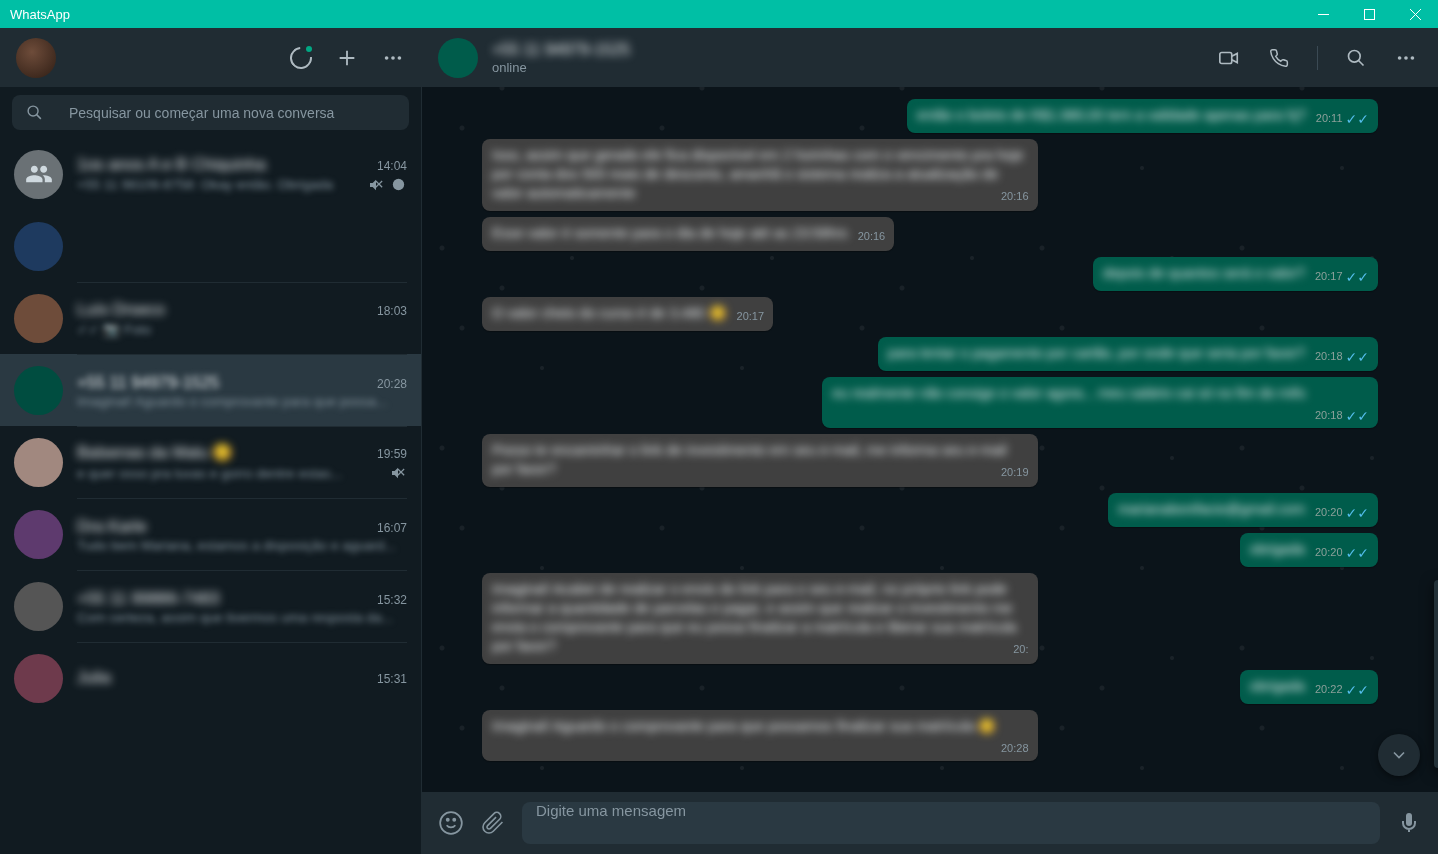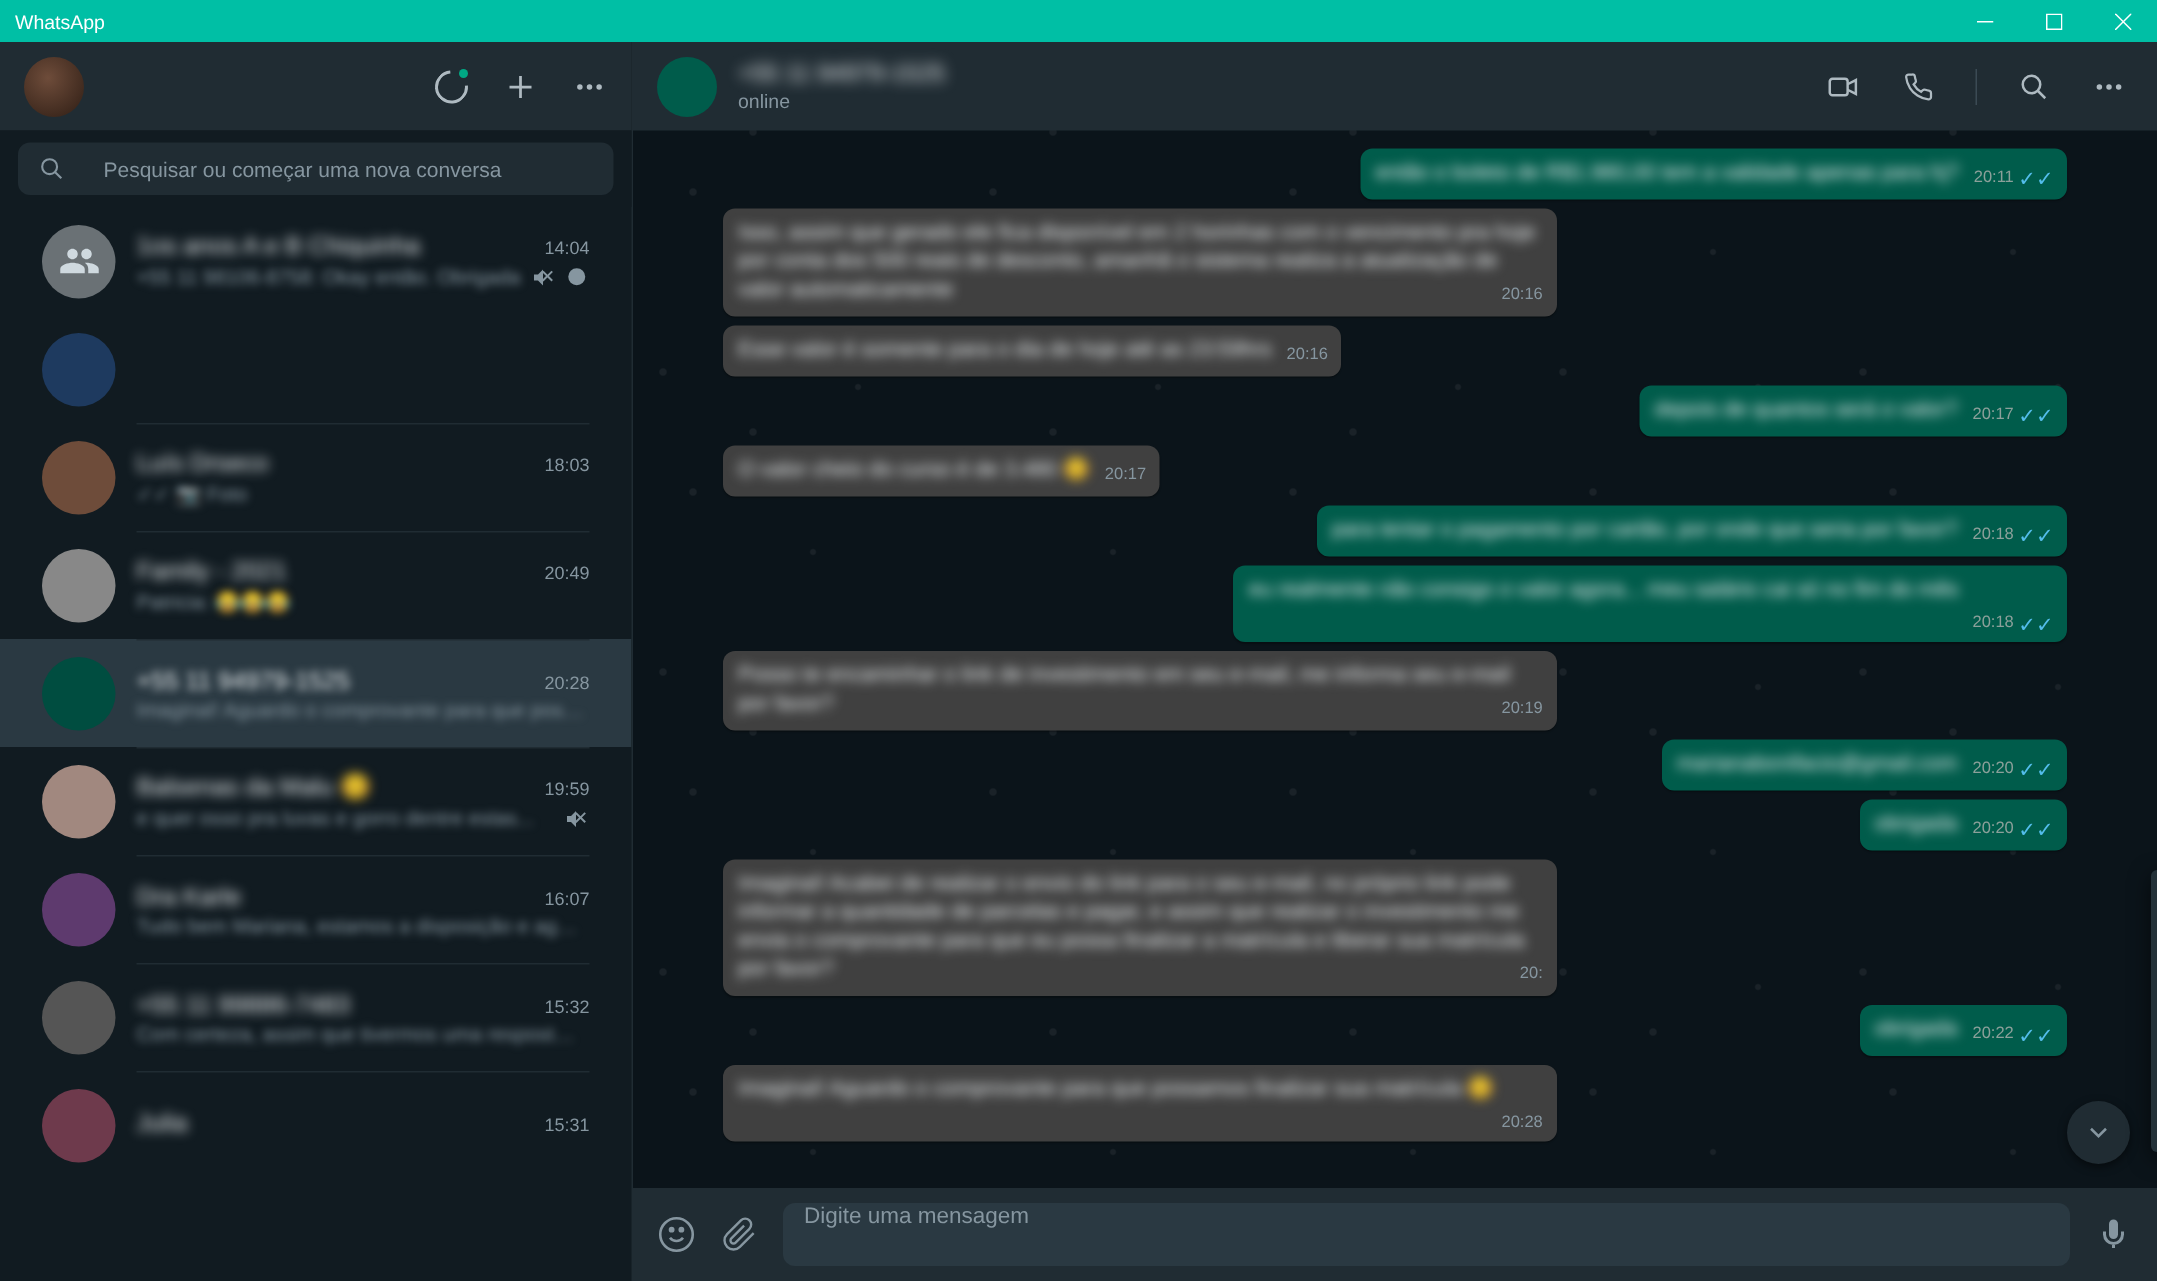--- a/index.html
+++ b/index.html
@@ -25,21 +25,21 @@
   .status-dot { width: 6px; height: 6px; border-radius: 50%; background: #00a884; position: absolute; top: 0; right: 1px; }
   
   .search-bar { padding: 8px 12px; background: #111b21; }
   .search-wrap { background: #202c33; height: 35px; border-radius: 8px; display: flex; align-items: center; padding: 0 14px; color: #8696a0; font-size: 14px; }
   .search-wrap svg { margin-right: 26px; flex-shrink: 0; }
   
   .chat-list { flex: 1; overflow-y: auto; scrollbar-width: thin; scrollbar-color: #3b4a54 transparent; position: relative; }
   .chat-list::-webkit-scrollbar { width: 6px; }
   .chat-list::-webkit-scrollbar-thumb { background: #3b4a54; }
   
-  .chat-item { height: 72px; display: flex; align-items: center; padding: 0 28px; cursor: pointer; }
+  .chat-item { height: 72px; display: flex; align-items: center; padding: 0 14px; cursor: pointer; }
   .chat-item.selected { background: #2a3942; }
   .chat-item .ava { width: 49px; height: 49px; border-radius: 50%; background: #3b4a54; flex-shrink: 0; margin-right: 14px; display: flex; align-items: center; justify-content: center; color: #cfd9df; font-size: 22px; }
   .chat-item .body { flex: 1; min-width: 0; border-top: 1px solid #202c33; height: 72px; display: flex; flex-direction: column; justify-content: center; }
   .chat-item:first-child .body { border-top: none; }
   .chat-item .row1 { display: flex; justify-content: space-between; align-items: baseline; }
   .chat-item .name { font-size: 16.5px; color: #e9edef; white-space: nowrap; overflow: hidden; text-overflow: ellipsis; filter: blur(4px); }
   .chat-item .time { font-size: 12px; color: #8696a0; flex-shrink: 0; margin-left: 6px; }
   .chat-item .row2 { display: flex; justify-content: space-between; align-items: center; margin-top: 2px; }
   .chat-item .preview { font-size: 13.5px; color: #8696a0; white-space: nowrap; overflow: hidden; text-overflow: ellipsis; filter: blur(3px); }
   .chat-item .icons { display: flex; gap: 4px; align-items: center; flex-shrink: 0; margin-left: 4px; }
@@ -184,33 +184,20 @@
             <div class="row1">
               <span class="name">Luís Drseco</span>
               <span class="time">18:03</span>
             </div>
             <div class="row2">
               <span class="preview">✓✓ 📷 Foto</span>
               <span class="icons"></span>
             </div>
           </div>
         </div>
-        <div class="chat-item">
-          <div class="ava" style="background:#888"></div>
-          <div class="body">
-            <div class="row1">
-              <span class="name">Family - 2021</span>
-              <span class="time">20:49</span>
-            </div>
-            <div class="row2">
-              <span class="preview">Patricia: 😂😂😂</span>
-              <span class="icons"></span>
-            </div>
-          </div>
-        </div>
         <div class="chat-item selected">
           <div class="ava" style="background:#004d40"></div>
           <div class="body">
             <div class="row1">
               <span class="name">+55 11 94979-1525</span>
               <span class="time">20:28</span>
             </div>
             <div class="row2">
               <span class="preview">Imaginal! Aguardo o comprovante para que possa...</span>
               <span class="icons"></span>

